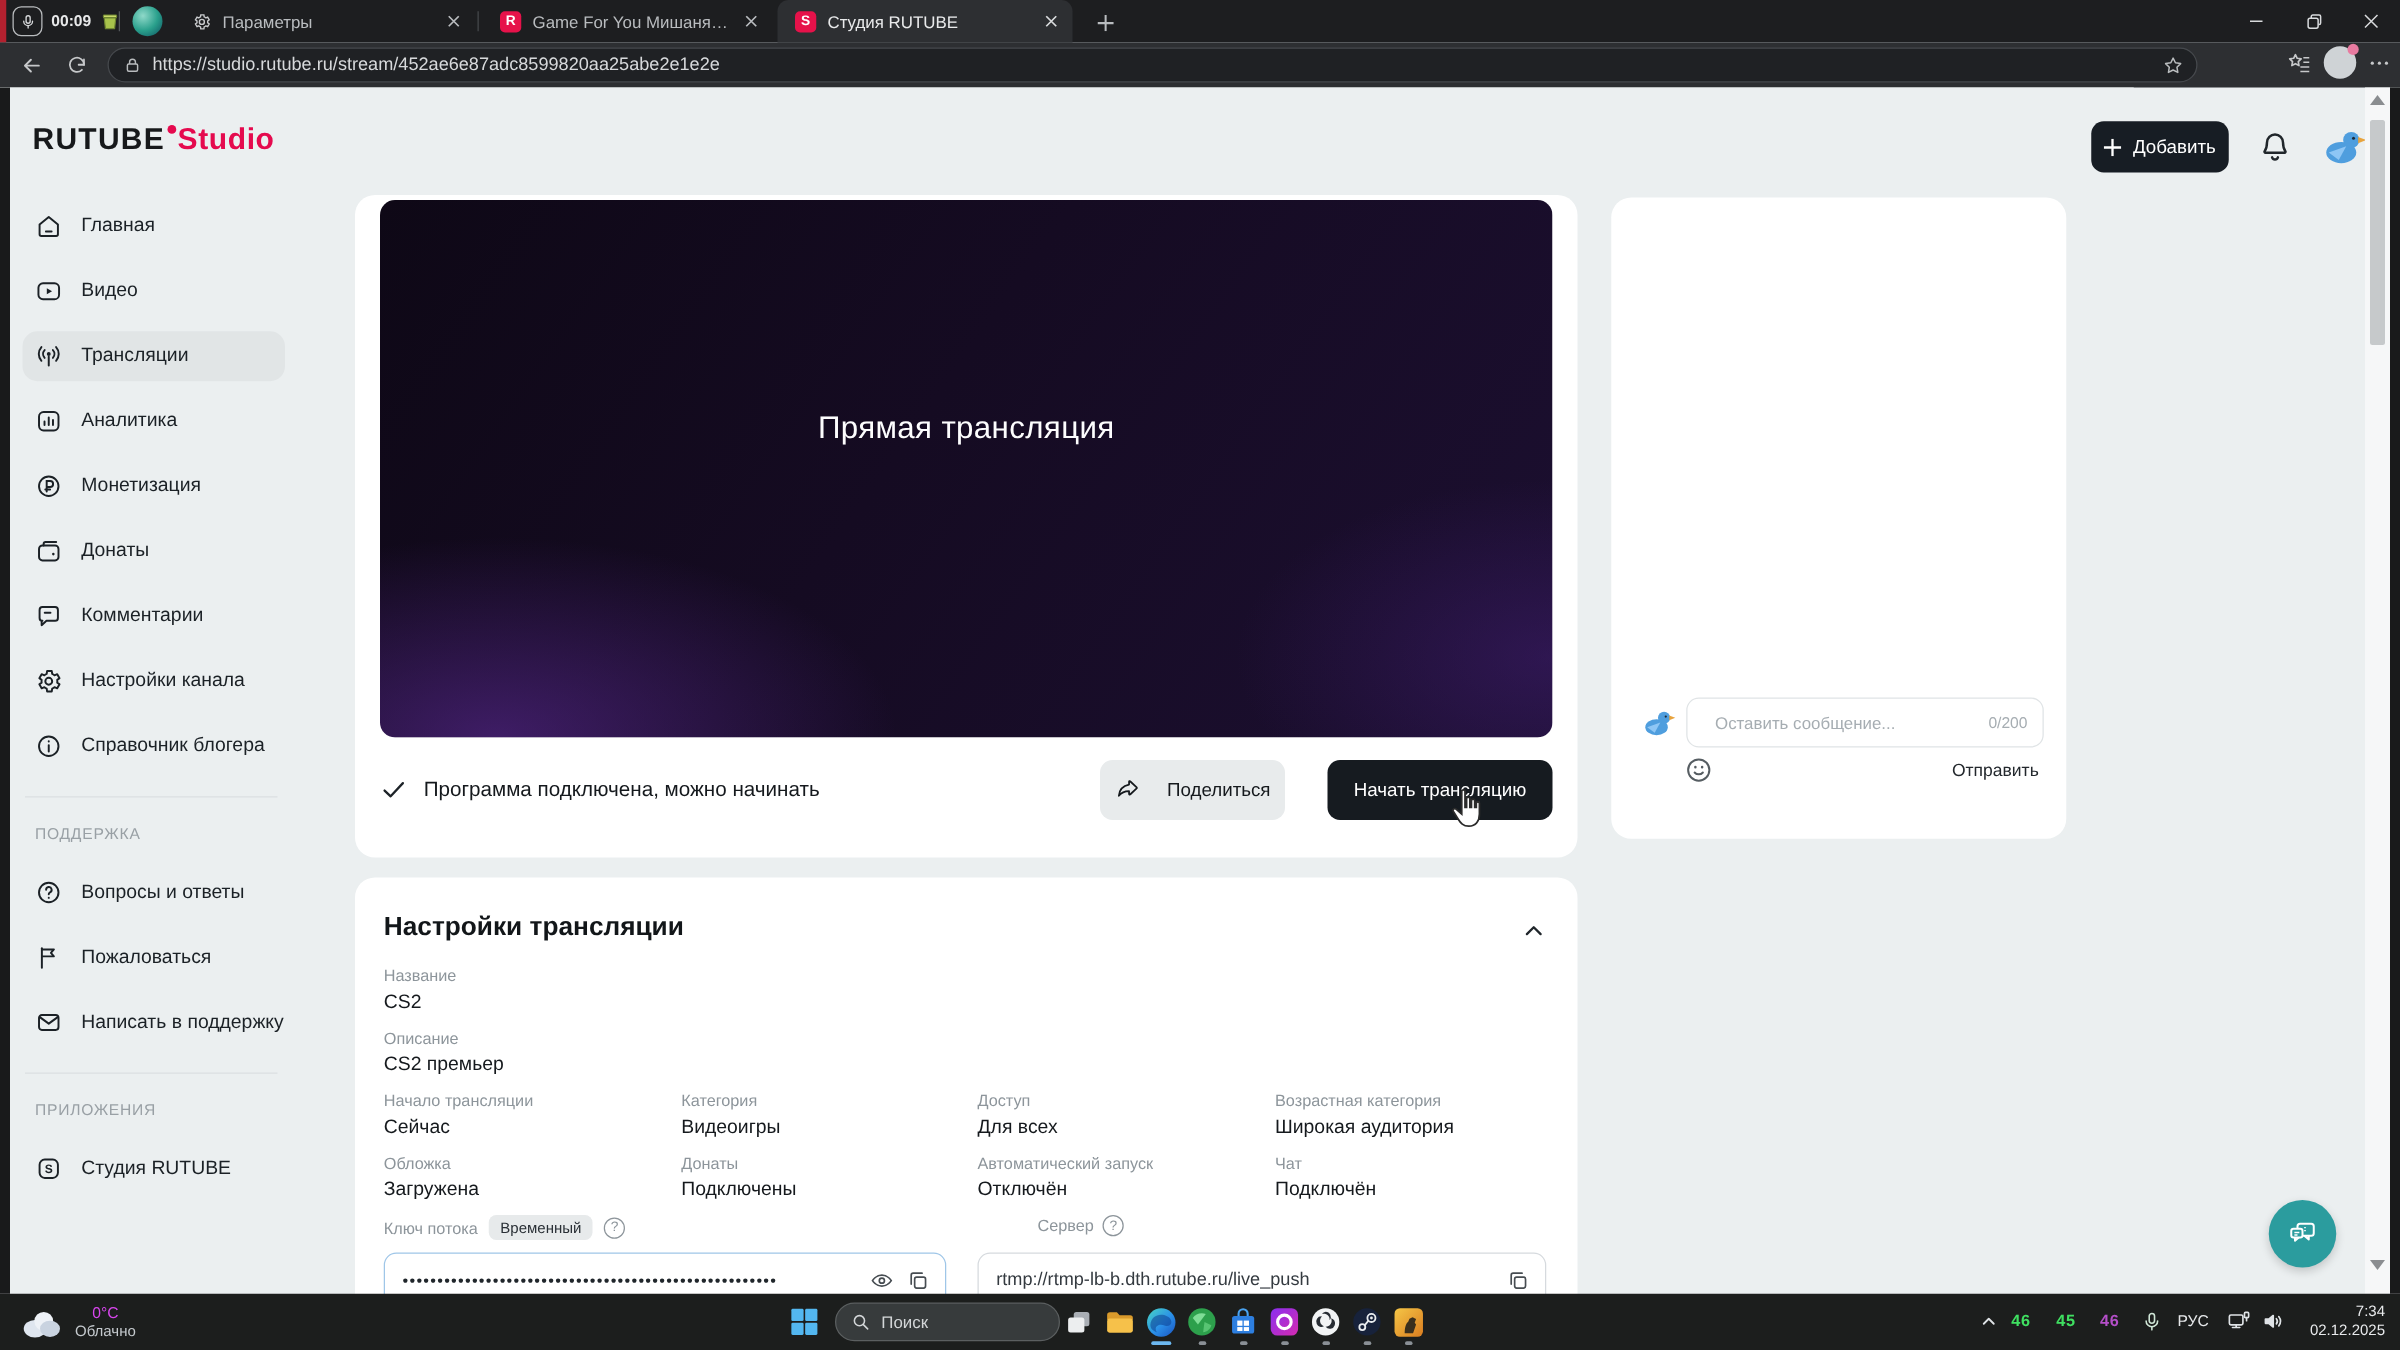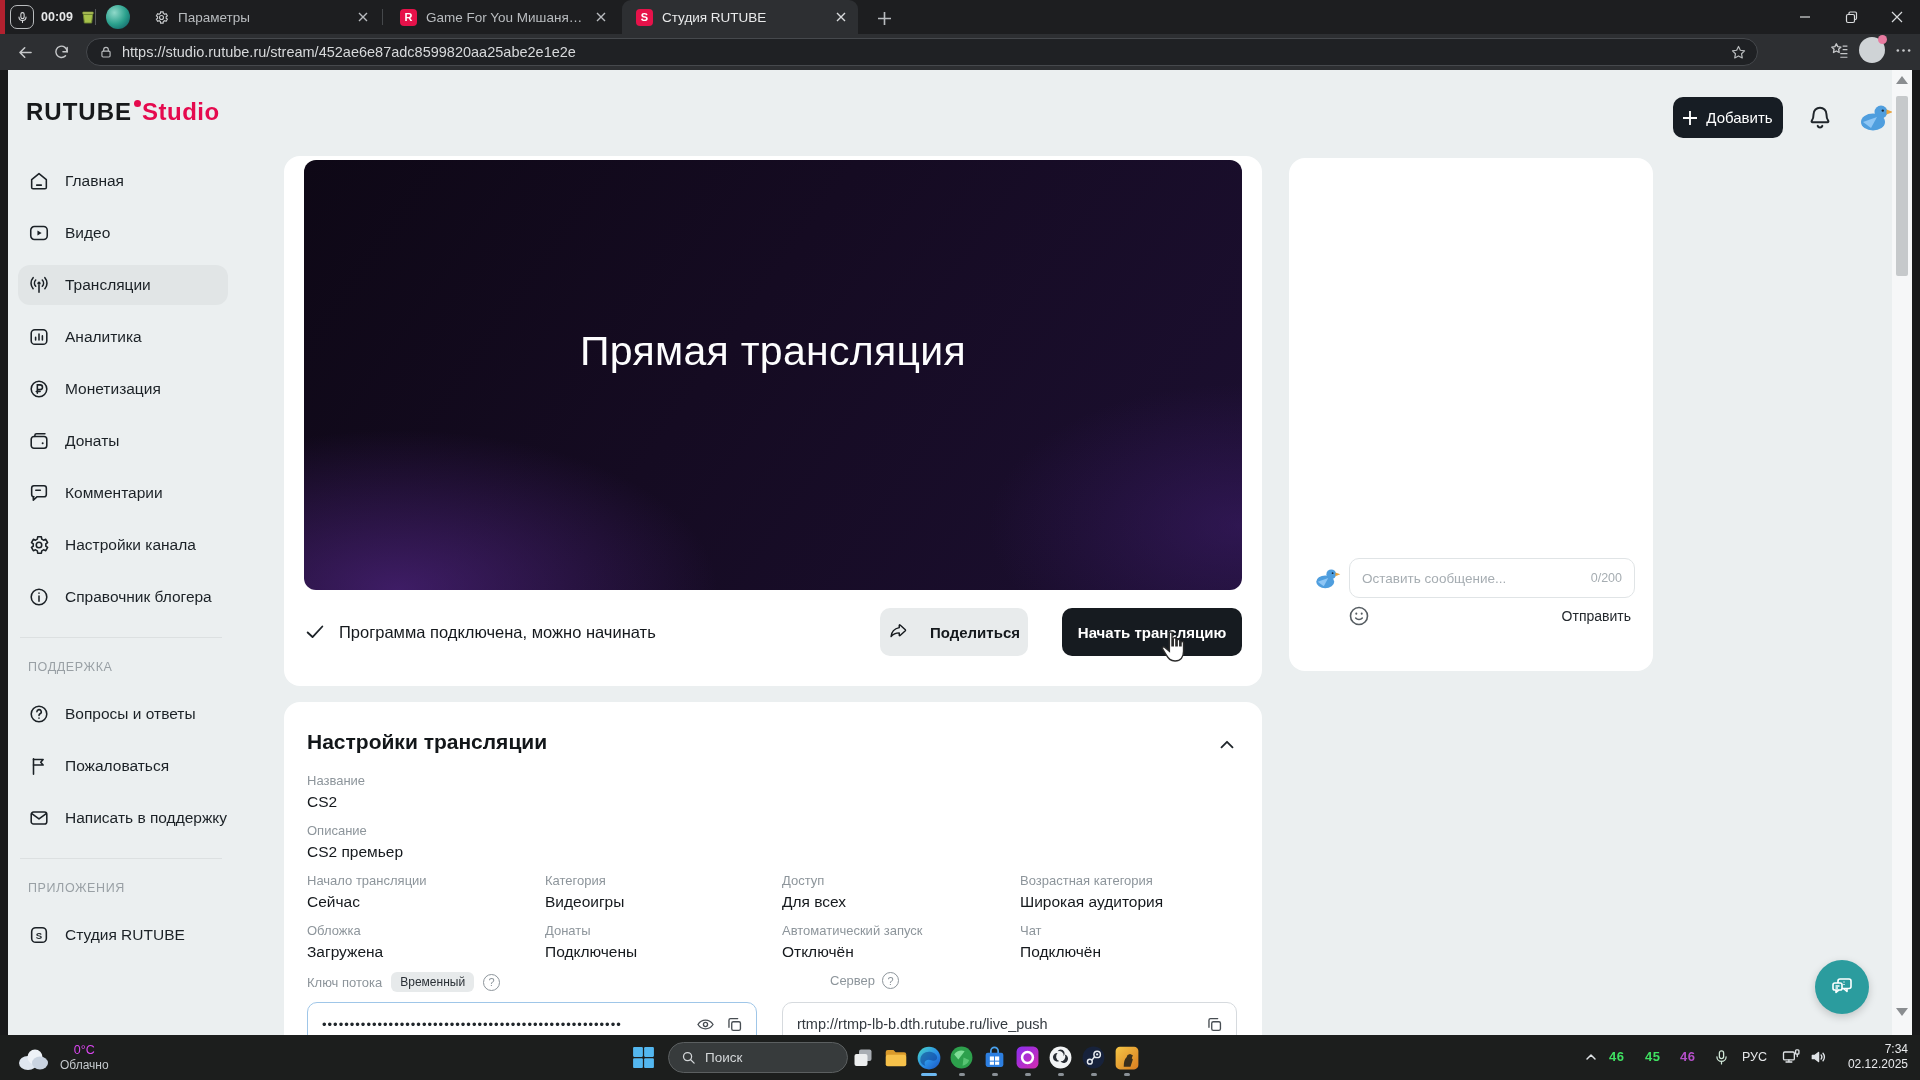--- a/index.html
+++ b/index.html
@@ -60,24 +60,24 @@
 
   
   .card { position:absolute; background:#fff; border-radius:16px; }
   .card1 { left:284px; top:86px; width:978px; height:530px; }
   .videopreview { position:absolute; left:20px; top:4px; width:938px; height:430px; border-radius:12px; overflow:hidden;
     background:
       radial-gradient(ellipse 55% 60% at 10% 100%, rgba(98,44,160,.55), rgba(0,0,0,0) 62%),
       radial-gradient(ellipse 45% 55% at 100% 85%, rgba(70,32,122,.45), rgba(0,0,0,0) 60%),
       linear-gradient(125deg, #0e0816 0%, #150b22 45%, #1c0f31 100%);
   }
-  .videopreview .vp-title { position:absolute; left:0; right:0; top:39%; text-align:center; color:#fdfdfe; font-size:41px; font-weight:500; letter-spacing:.3px; }
+  .videopreview .vp-title { position:absolute; left:0; right:0; top:39%; text-align:center; color:#fdfdfe; font-size:25px; font-weight:500; letter-spacing:.3px; }
   .status-row { position:absolute; left:20px; right:20px; top:452px; height:48px; display:flex; align-items:center; }
   .status-text { display:flex; align-items:center; gap:13px; font-size:16.5px; font-weight:500; color:#15191d; }
-  .btn { border-radius:10px; display:flex; align-items:center; justify-content:center; gap:22px; font-size:15px; font-weight:700;margin-left:25px; }
+  .btn { border-radius:10px; display:flex; align-items:center; justify-content:center; gap:22px; font-size:15px; font-weight:400;margin-left:25px; }
   .share-btn { position:absolute; right:214px; width:148px; height:48px; background:#e8ebec; color:#15191d; }
   .start-btn { position:absolute; right:0; width:180px; height:48px; background:#161b20; color:#fff; }
 
   .card2 { left:284px; top:632px; width:978px; height:410px; }
   .set-title { position:absolute; left:23px; top:28px; font-size:21px; font-weight:700; color:#121619; }
   .set-collapse { position:absolute; right:24px; top:32px; width:22px; height:22px; }
   .f-label { position:absolute; font-size:13px; color:#8d959b; }
   .f-value { position:absolute; font-size:15.5px; color:#15191d; }
   .key-row { position:absolute; left:23px; top:270px; display:flex; align-items:center; gap:9px; }
   .srv-row { position:absolute; left:498px; top:270px; display:flex; align-items:center; gap:7px;margin-left:48px; }
@@ -86,21 +86,21 @@
   .field-input { position:absolute; top:300px; height:44px; border-radius:10px; background:#fff; display:flex; align-items:center; padding:0 12px 0 14px; gap:10px; }
   .key-input { left:23px; width:450px; border:1.5px solid #9fc6e8; }
   .srv-input { left:498px; width:455px; border:1px solid #d6dade; }
   .key-dots { flex:1; font-size:13px; letter-spacing:1px; color:#20262b; white-space:nowrap; overflow:hidden; }
   .srv-text { flex:1; font-size:14.5px; color:#343a40; white-space:nowrap; overflow:hidden; }
 
   
   .chatcard { left:1289px; top:88px; width:364px; height:513px; }
   .chat-bird { position:absolute; left:22px; top:405px; width:30px; height:30px; }
   .chat-inputwrap { position:absolute; left:60px; top:400px; width:286px; height:40px; border:1px solid #e0e4e6; border-radius:10px; display:flex; align-items:center; padding:0 12px; gap:8px; }
-  .chat-inputwrap input { border:0; outline:0; flex:1; font-size:13.5px; color:#8b5cf6; font-family:inherit; background:transparent; min-width:0; }
+  .chat-inputwrap input { border:0; outline:0; flex:1; font-size:13.5px; color:#8b5cf6; font-family:inherit; background:transparent; min-width:0;margin-left:10px; }
   .chat-inputwrap input::placeholder { color:#a6adb2; }
   .chat-counter { font-size:12.5px; color:#a6adb2; flex:none; }
   .chat-smiley { position:absolute; left:58px; top:446px; width:24px; height:24px; }
   .chat-send { position:absolute; right:22px; top:450px; font-size:14px; font-weight:500; color:#23282d; }
 
   
   .fab { position:absolute; left:1815px; top:890px; width:54px; height:54px; border-radius:50%; background:#2b9c9e; display:flex; align-items:center; justify-content:center; box-shadow:0 3px 8px rgba(0,0,0,.18); }
 
   
   .scrollbar { position:absolute; left:1892px; top:0; width:20px; height:965px; background:#f6f7f8; }

